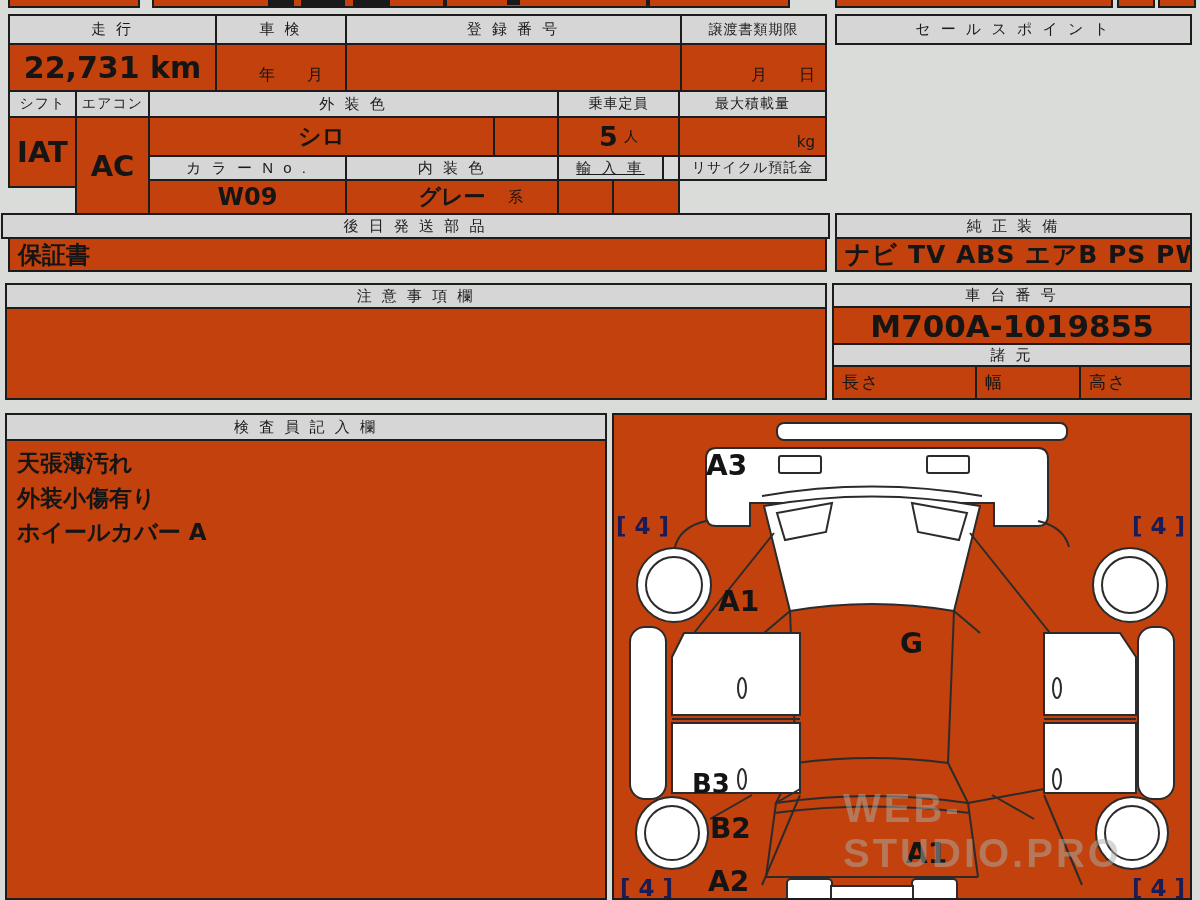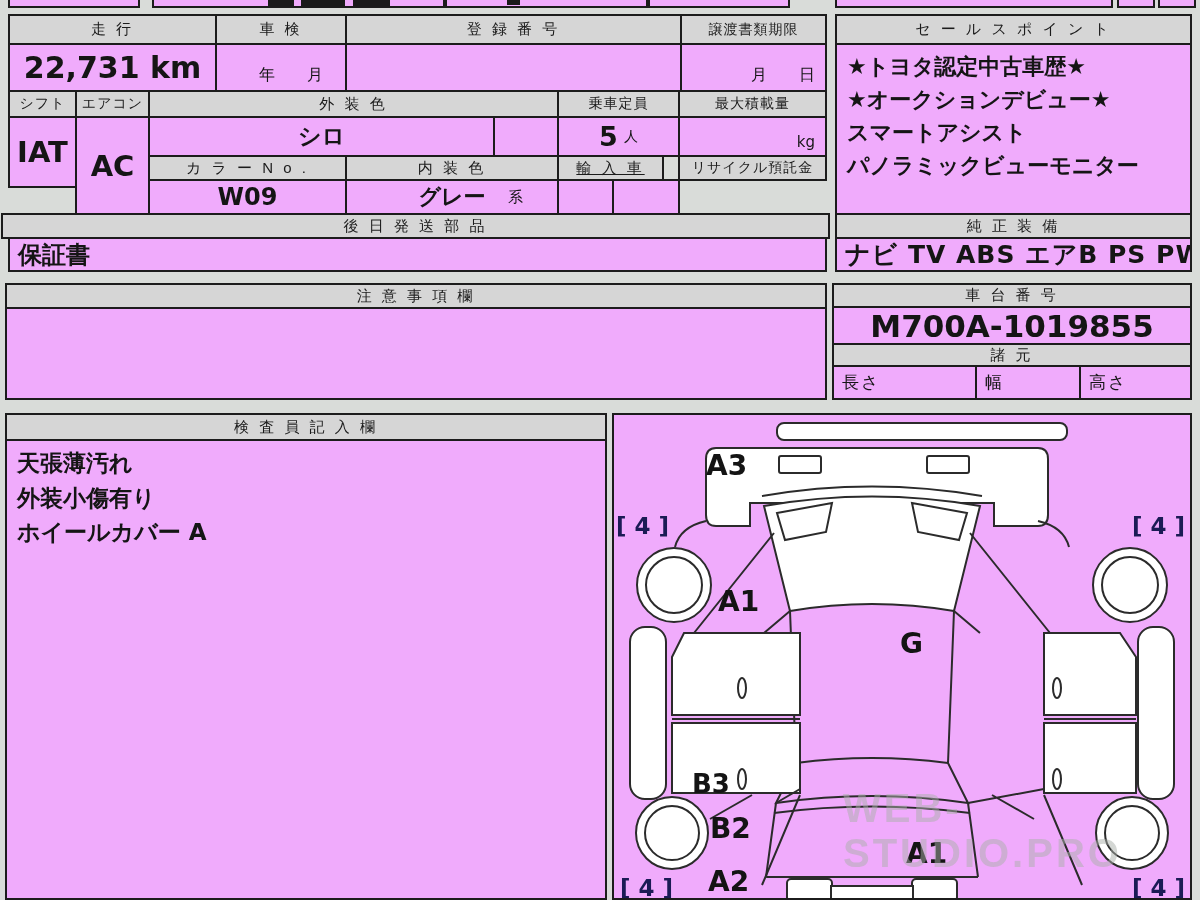--- a/index.html
+++ b/index.html
@@ -3,21 +3,21 @@
 <meta charset="utf-8">
 <style>
   html,body{margin:0;padding:0;}
   .sheet{
     position:relative; width:1200px; height:900px;
     background:#d9dcd9; overflow:hidden;
     font-family:"Liberation Sans",sans-serif; color:#151515;
   }
   .cell{
     position:absolute; box-sizing:border-box;
-    border:2px solid #1c1c1c; background:#f0abfc;
+    border:2px solid #1c1c1c; background:#c2410c;
   }
   .hdr{
     background:#d6d6d6; display:flex; align-items:center; justify-content:center;
     font-size:15px; letter-spacing:3px; color:#1b1b1b; white-space:nowrap; overflow:hidden;
   }
   .hdr.tight{letter-spacing:1px; font-size:14px;}
   .val{
     display:flex; align-items:center; justify-content:center;
     font-family:"DejaVu Sans",sans-serif; font-weight:bold; white-space:nowrap; overflow:hidden;
   }
@@ -92,26 +92,20 @@
     <span>グレー</span>
     <span class="suffix">系</span>
   </div>
   <div class="cell" style="left:557px;top:179px;width:57px;height:36px;"></div>
   <div class="cell" style="left:612px;top:179px;width:68px;height:36px;"></div>
 
   <div class="cell hdr" style="left:1px;top:213px;width:829px;height:26px;">後 日 発 送 部 品</div>
   <div class="cell val left" style="left:8px;top:237px;width:819px;height:35px;font-size:24px;">保証書</div>
 
   <div class="cell hdr" style="left:835px;top:14px;width:357px;height:31px;">セ ー ル ス ポ イ ン ト</div>
-  <div class="cell lines" style="left:835px;top:43px;width:357px;height:172px;font-size:22px;">
-    <div>★トヨタ認定中古車歴★</div>
-    <div>★オークションデビュー★</div>
-    <div>スマートアシスト</div>
-    <div>パノラミックビューモニター</div>
-  </div>
   <div class="cell hdr" style="left:835px;top:213px;width:357px;height:26px;">純 正 装 備</div>
   <div class="cell val left" style="left:835px;top:237px;width:357px;height:35px;font-size:25px;letter-spacing:1px;">ナビ TV ABS エアB PS PW</div>
 
   <div class="cell hdr" style="left:5px;top:283px;width:822px;height:26px;">注 意 事 項 欄</div>
   <div class="cell" style="left:5px;top:307px;width:822px;height:93px;"></div>
 
   <div class="cell hdr" style="left:832px;top:283px;width:360px;height:25px;">車 台 番 号</div>
   <div class="cell val" style="left:832px;top:306px;width:360px;height:39px;font-size:31px;">M700A-1019855</div>
   <div class="cell hdr" style="left:832px;top:343px;width:360px;height:24px;">諸 元</div>
   <div class="cell val left plain" style="left:832px;top:365px;width:145px;height:35px;font-size:17px;letter-spacing:2px;">長さ</div>

